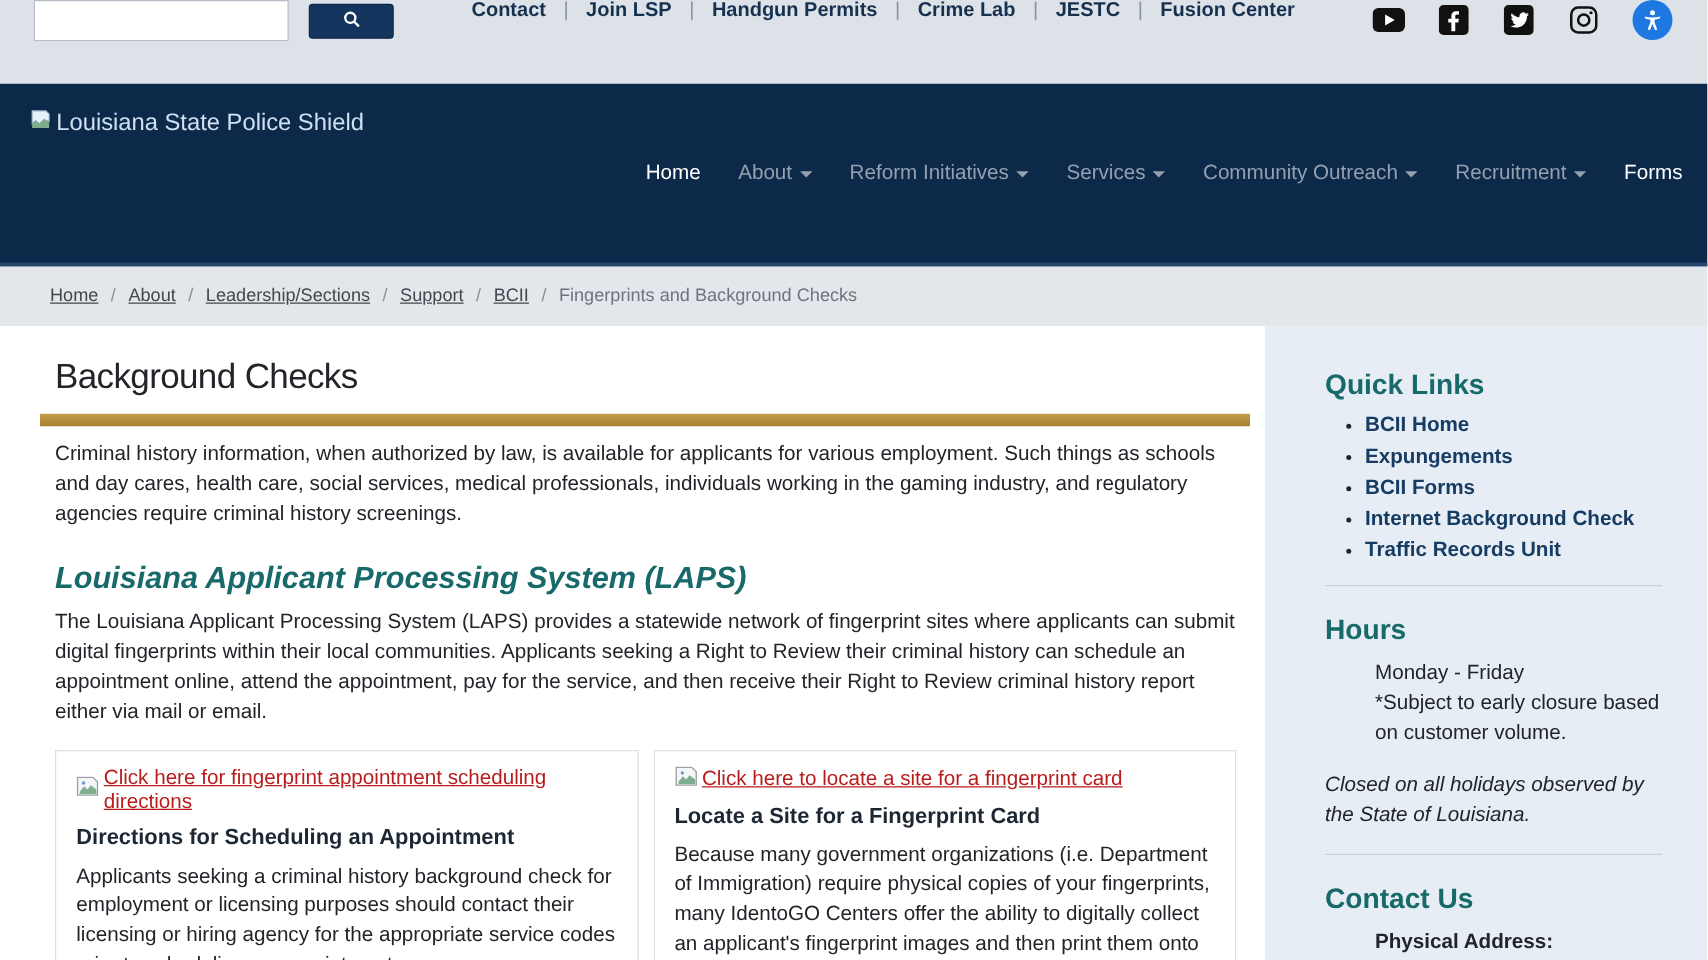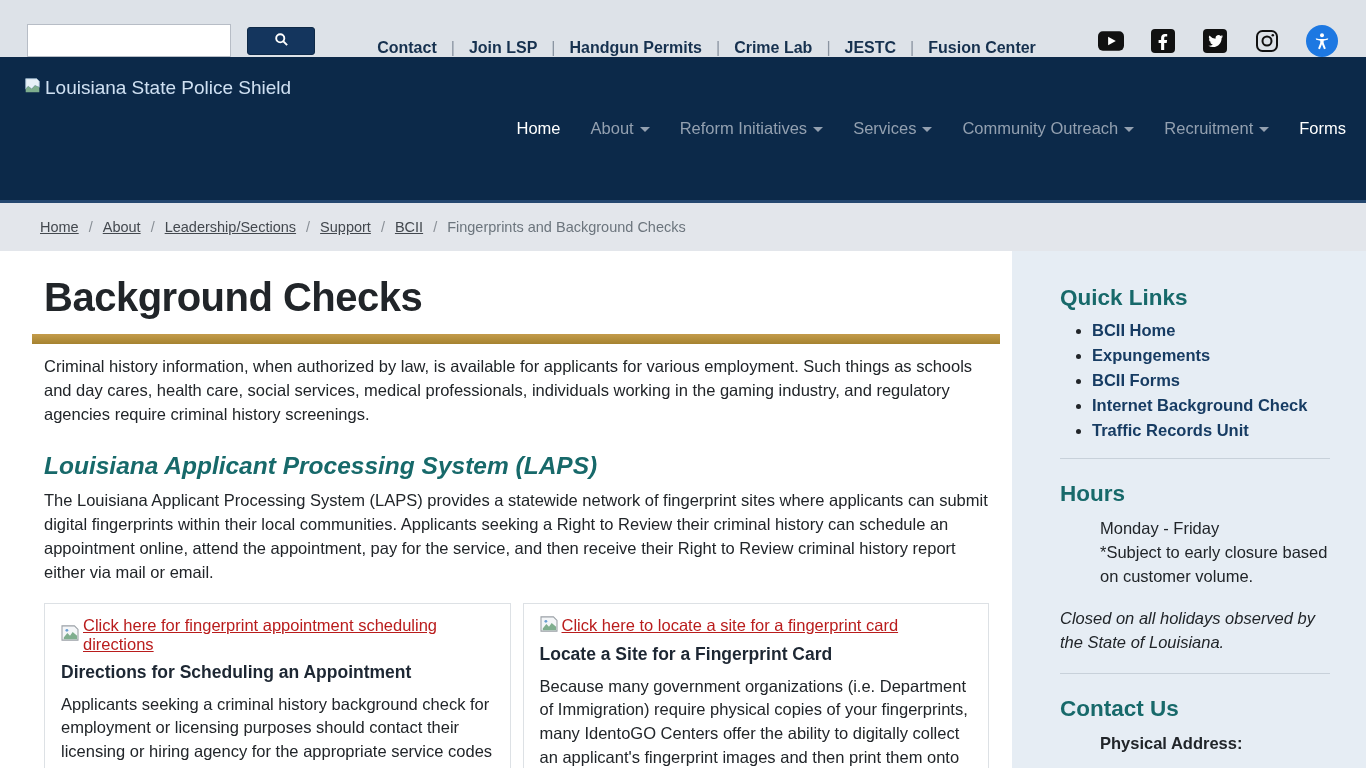--- a/index.html
+++ b/index.html
@@ -1,20 +1,20 @@
 <!DOCTYPE html>
 <html><head>
 <meta charset="utf-8">
 <style>
   * { margin:0; padding:0; box-sizing:border-box; }
   html,body { width:1366px; height:768px; overflow:hidden; }
   body { font-family:"Liberation Sans", sans-serif; background:#fff; color:#212529; }
 
   
-  .topbar { height:57px; background:#dde2e8; display:flex; align-items:flex-end; padding:0 16px 0 27px; }
+  .topbar { height:67px; background:#dde2e8; display:flex; align-items:flex-start; padding:0 16px 0 27px; }
   .search-form { display:flex; align-items:center; }
   .search-input { width:204px; height:33px; border:1px solid #b7bdc6; background:#fff; padding:0 8px; font-size:15px; }
   .search-btn { width:68px; height:28px; margin-left:16px; background:#14355d; border:1px solid #0e2947; border-radius:3px; display:flex; align-items:center; justify-content:center; cursor:pointer; }
   .topnav { flex:1; display:flex; justify-content:center; align-items:center; gap:14px; font-size:16px; font-weight:bold; }
   .topnav a { color:#16314f; text-decoration:none; }
   .topnav .sep { color:#8a94a1; font-weight:normal; }
   .social { display:flex; align-items:center; gap:26px; padding-right:12px; }
   .social .sicon { width:26px; height:26px; display:flex; align-items:center; justify-content:center; cursor:pointer; }
   .a11y-btn { width:32px; height:32px; border-radius:50%; background:#1d78e2; display:flex; align-items:center; justify-content:center; cursor:pointer; }
 
@@ -28,21 +28,21 @@
 
   
   .breadcrumb { height:48px; background:#e3e6eb; display:flex; align-items:center; padding-left:40px; font-size:14.5px; gap:10px; }
   .breadcrumb a { color:#43484e; text-decoration:underline; cursor:pointer; }
   .breadcrumb .sep { color:#8a9097; }
   .breadcrumb .current { color:#6c757d; }
 
   
   .content-wrap { display:flex; height:523px; }
   .main-col { width:1012px; padding:24px 0 0 32px; background:#fff; }
-  .page-title { font-size:40px; font-weight:bold; color:#212529; margin-left:12px; letter-spacing:-0.5px; }
+  .page-title { font-size:28px; font-weight:normal; color:#212529; margin-left:12px; letter-spacing:-0.5px; }
   .gold-bar { height:10px; margin-top:14px; width:968px; background:linear-gradient(#c49c4b,#a5822f); }
   .intro { margin:10px 0 0 12px; width:950px; font-size:16.5px; line-height:1.46; }
   .laps-heading { margin:26px 0 0 12px; font-size:24.5px; font-weight:bold; color:#17696a;font-style:italic; }
   .laps-body { margin:8px 0 0 12px; width:945px; font-size:16.5px; line-height:1.46; }
 
   .cards { display:flex; gap:12px; margin:18px 23px 0 12px; }
   .card { flex:1; border:1px solid #dde1e5; background:#fff; padding:12px 16px 16px 16px; min-height:235px; }
   .card-link { display:flex; align-items:center; gap:4px; color:#b91c1c; font-size:16.5px; text-decoration:underline; cursor:pointer; }
   .card-h { margin-top:8px; font-size:17.5px; font-weight:bold; color:#1d2733; }
   .card-p { margin-top:10px; font-size:16.5px; line-height:1.45; }

